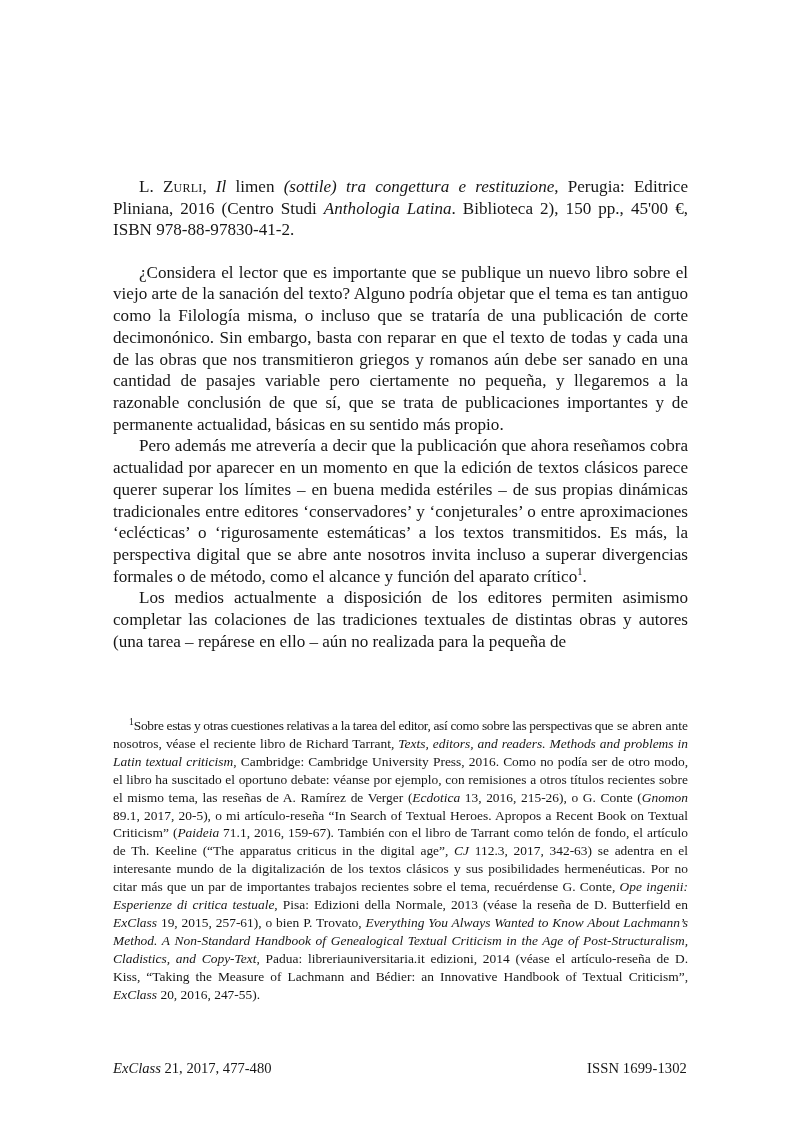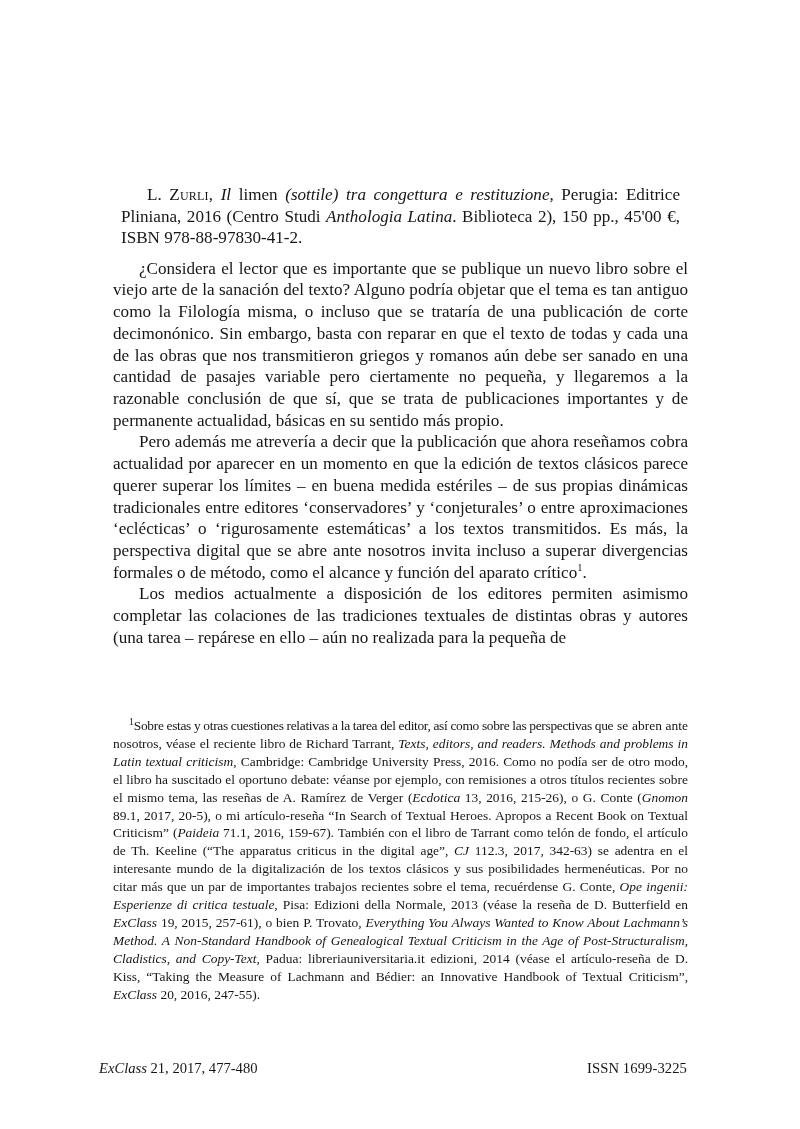--- a/index.html
+++ b/index.html
@@ -23,37 +23,37 @@
     position: absolute;
     left: 113px;
     top: 176px;
     width: 575px;
   }
   .ref-head {
     font-size: 17.1px;
     line-height: 21.6px;
     text-align: justify;
     text-indent: 26px;
-    margin: 8px;
+    margin: 0;
     hyphens: manual;
   }
   .smallcaps {
     font-variant: small-caps;
     letter-spacing: 0.2px;
   }
   .it { font-style: italic; }
   .body-copy {
     margin: 0;
     font-size: 17.1px;
     line-height: 21.7px;
     text-align: justify;
     text-indent: 26px;
     hyphens: manual;
   }
-  .body-copy.first { margin-top: 9px; }
+  .body-copy.first { margin-top: 21px; }
   sup.fn-ref {
     font-size: 10.5px;
     vertical-align: super;
     line-height: 0;
   }
   .footnote-zone {
     position: absolute;
     left: 113px;
     top: 717px;
     width: 575px;
@@ -70,21 +70,21 @@
     font-size: 9.6px;
     vertical-align: super;
     line-height: 0;
   }
   .fn-lead {
     letter-spacing: -0.32px;
     word-spacing: -0.5px;
   }
   .page-footer {
     position: absolute;
-    left: 99px;
+    left: 113px;
     right: 113px;
     top: 1060px;
     display: flex;
     justify-content: space-between;
     align-items: baseline;
     font-size: 14.6px;
   }
   .footer-left .it { font-style: italic; }
   .footer-right { letter-spacing: 0.1px; }
 </style>
@@ -107,16 +107,16 @@
     <p class="body-copy">Los medios actualmente a disposición de los editores permiten asimismo completar las colaciones de las tradiciones textuales de distintas obras y autores (una tarea – repárese en ello – aún no realizada para la pequeña de</p>
 
   </div>
 
   <div class="footnote-zone">
     <p class="footnote"><span class="fn-num">1</span><span class="fn-lead">Sobre estas y otras cuestiones relativas a la tarea del editor, así como sobre las perspectivas que</span><span> se abren ante nosotros, véase el reciente libro de Richard Tarrant, </span><span class="it">Texts, editors, and readers. Methods and problems in Latin textual criticism</span><span>, Cambridge: Cambridge University Press, 2016. Como no podía ser de otro modo, el libro ha suscitado el oportuno debate: véanse por ejemplo, con remisiones a otros títulos recientes sobre el mismo tema, las reseñas de A. Ramírez de Verger (</span><span class="it">Ecdotica</span><span> 13, 2016, 215-26), o G. Conte (</span><span class="it">Gnomon</span><span> 89.1, 2017, 20-5), o mi artículo-reseña “In Search of Textual Heroes. Apropos a Recent Book on Textual Criticism” (</span><span class="it">Paideia</span><span> 71.1, 2016, 159-67). También con el libro de Tarrant como telón de fondo, el artículo de Th. Keeline (“The apparatus criticus in the digital age”, </span><span class="it">CJ</span><span> 112.3, 2017, 342-63) se adentra en el interesante mundo de la digitalización de los textos clásicos y sus posibilidades hermenéuticas. Por no citar más que un par de importantes trabajos recientes sobre el tema, recuérdense G. Conte, </span><span class="it">Ope ingenii: Esperienze di critica testuale</span><span>, Pisa: Edizioni della Normale, 2013 (véase la reseña de D. Butterfield en </span><span class="it">ExClass</span><span> 19, 2015, 257-61), o bien P. Trovato, </span><span class="it">Everything You Always Wanted to Know About Lachmann’s Method. A Non-Standard Handbook of Genealogical Textual Criticism in the Age of Post-Structuralism, Cladistics, and Copy-Text</span><span>, Padua: libreriauniversitaria.it edizioni, 2014 (véase el artículo-reseña de D. Kiss, “Taking the Measure of Lachmann and Bédier: an Innovative Handbook of Textual Criticism”, </span><span class="it">ExClass</span><span> 20, 2016, 247-55).</span></p>
   </div>
 
   <div class="page-footer">
     <div class="footer-left"><span class="it">ExClass</span><span> 21, 2017, 477-480</span></div>
-    <div class="footer-right">ISSN 1699-3225</div>
+    <div class="footer-right">ISSN 1699-1302</div>
   </div>
 
 </div>
 
 </body></html>

